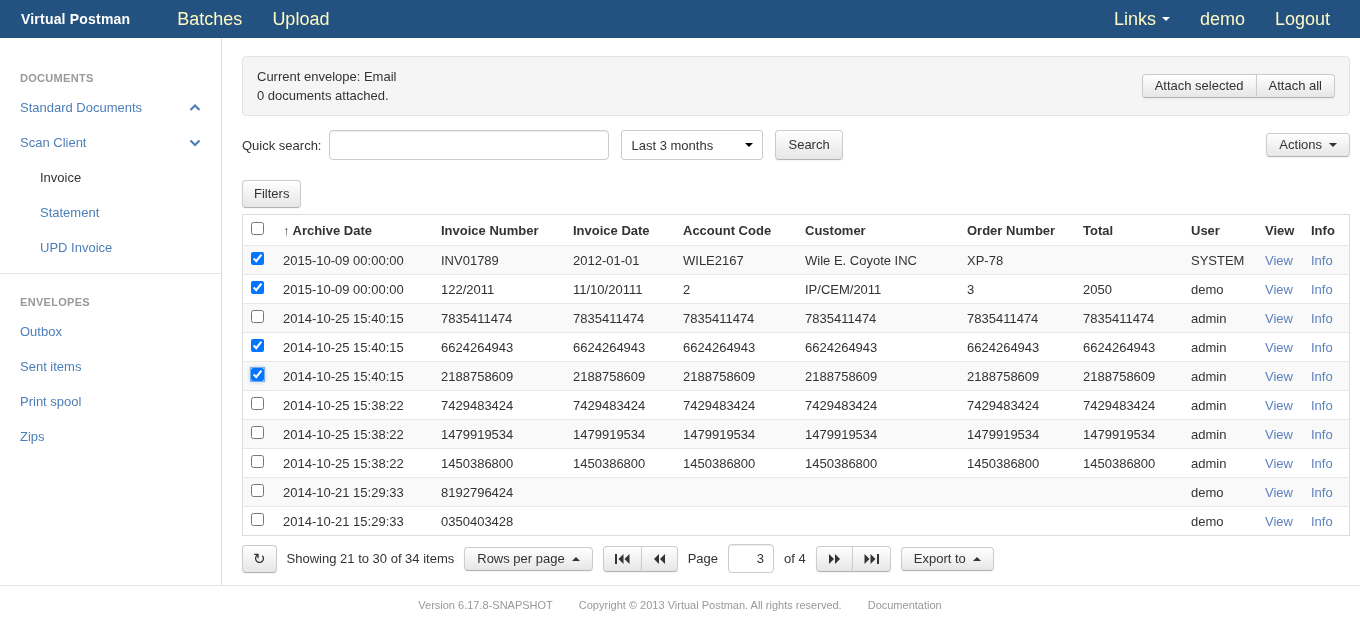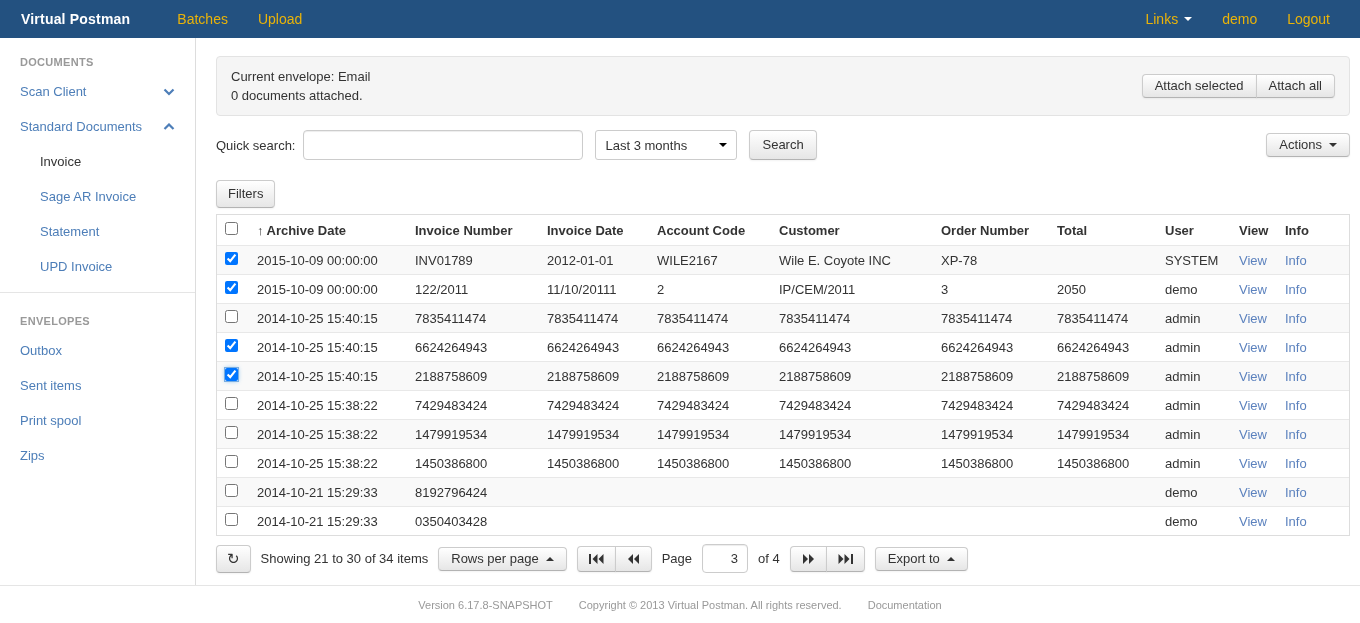--- a/index.html
+++ b/index.html
@@ -7,29 +7,29 @@
     width: 1360px; height: 623px; overflow: hidden;
     font-family: "Liberation Sans", sans-serif; font-size: 13px; color: #333;
     background: #fff;
   }
   
   .navbar {
     height: 38px; background: #235180; display: flex; align-items: center;
     padding: 0 15px; color: #fff;
   }
   .brand { font-size: 14px; font-weight: bold; color: #fff; margin: 0 32px 0 6px; cursor: pointer; letter-spacing: .2px; }
-  .nav-link { color: #eab308; font-size: 14px; padding: 0 15px; cursor: pointer; display: inline-flex; align-items: center; gap: 6px; }
+  .nav-link { color: #fef9c3; font-size: 18px; padding: 0 15px; cursor: pointer; display: inline-flex; align-items: center; gap: 6px; }
   .nav-right { margin-left: auto; display: flex; align-items: center; }
   .caret { width: 0; height: 0; border-left: 4px solid transparent; border-right: 4px solid transparent; border-top: 4px solid #333; display: inline-block; }
   .caret-up { border-top: none; border-bottom: 4px solid #333; }
   .caret-white { border-top-color: #fff; }
   
   .page { display: flex; min-height: 547px; }
   
-  .sidebar { width: 196px; flex-shrink: 0; border-right: 1px solid #ddd; padding-top: 4px; }
+  .sidebar { width: 222px; flex-shrink: 0; border-right: 1px solid #ddd; padding-top: 20px; }
   .side-title { padding: 14px 20px 6px; font-size: 11px; font-weight: bold; color: #999; letter-spacing: .3px; }
   .side-item {
     display: flex; align-items: center; justify-content: space-between;
     padding: 10px 20px; font-size: 13px; color: #4d7eb8; cursor: pointer;
   }
   .side-item.sub { padding-left: 40px; }
   .side-item.active { color: #333; font-weight: normal; }
   .side-divider { border-top: 1px solid #e5e5e5; margin: 8px 0; }
   
   .main { flex: 1; padding: 0 10px 0 20px; }
@@ -107,33 +107,32 @@
     <span class="nav-link">Logout</span>
   </span>
 </nav>
 
 <div class="page">
 
   <aside class="sidebar">
     <div class="side-title">DOCUMENTS</div>
 
     <div class="side-item">
+      <span>Standard Documents</span>
+      <svg width="12" height="8">
+          <polyline points="1.5,6 6,1.5 10.5,6" fill="none" stroke="#4d7eb8" stroke-width="2.2"></polyline>
+        </svg>
+    </div>
+    <div class="side-item">
       <span>Scan Client</span>
       <svg width="12" height="8">
           <polyline points="1.5,1.5 6,6 10.5,1.5" fill="none" stroke="#4d7eb8" stroke-width="2.2"></polyline>
         </svg>
     </div>
-    <div class="side-item">
-      <span>Standard Documents</span>
-      <svg width="12" height="8">
-          <polyline points="1.5,6 6,1.5 10.5,6" fill="none" stroke="#4d7eb8" stroke-width="2.2"></polyline>
-        </svg>
-    </div>
     <div class="side-item sub active">Invoice</div>
-    <div class="side-item sub">Sage AR Invoice</div>
     <div class="side-item sub">Statement</div>
     <div class="side-item sub">UPD Invoice</div>
 
     <div class="side-divider"></div>
 
     <div class="side-title">ENVELOPES</div>
     <div class="side-item">Outbox</div>
     <div class="side-item">Sent items</div>
     <div class="side-item">Print spool</div>
     <div class="side-item">Zips</div>

